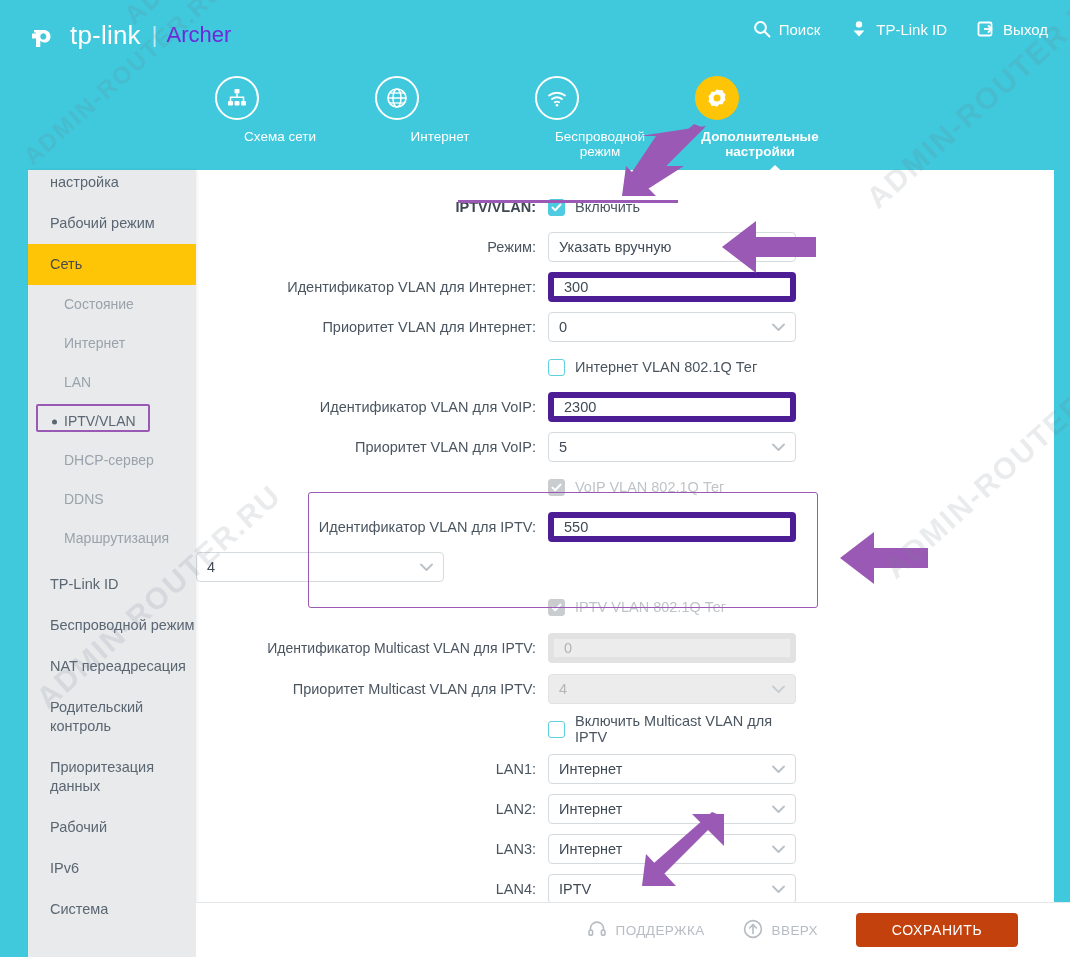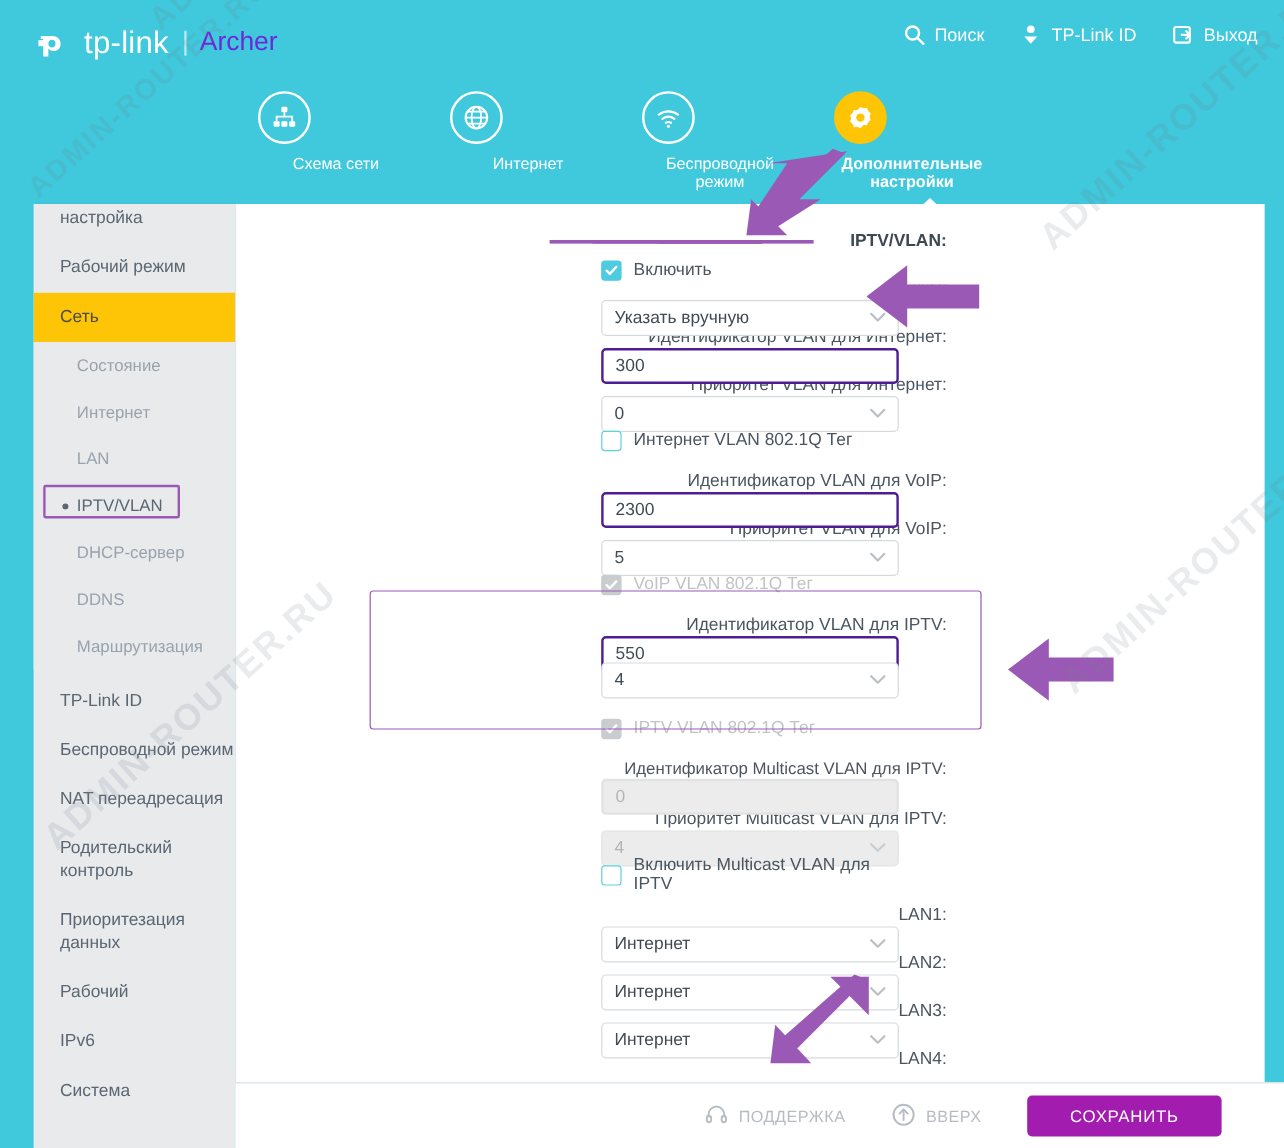--- a/index.html
+++ b/index.html
@@ -198,39 +198,38 @@
     position: absolute;
     left: 0; top: 0;
     width: 858px;
     padding-top: 22px;
   }
   .row {
     display: flex;
     align-items: center;
     margin-bottom: 10px;
     height: 30px;
-    flex-direction: column;
   }
   .row.tall { height: 32px; }
   .lbl {
     width: 352px;
     text-align: right;
     padding-right: 12px;
     font-size: 14.5px;
     color: #4a5560;
     line-height: 18px;
   }
   .lbl.two-line { line-height: 17px; font-size: 14px; }
   .lbl.bold { font-weight: bold; color: #3d4852; }
   .ctl { width: 248px; position: relative; }
 
   .inp {
     width: 248px;
     height: 30px;
-    border: 2px solid #4c1d95;
+    border: 6px solid #4c1d95;
     border-radius: 4px;
     background: #ffffff;
     font-size: 14.5px;
     color: #3f4a55;
     padding: 0 10px;
     line-height: 28px;
     font-family: "Liberation Sans", sans-serif;
   }
   .inp.disabled {
     background: #ececec;
@@ -318,21 +317,21 @@
   .foot-act {
     display: flex;
     align-items: center;
     gap: 9px;
     color: #b6bcc2;
     font-size: 13.5px;
     letter-spacing: .4px;
     cursor: pointer;
   }
   .btn-save {
-    background: #a21caf;
+    background: #c2410c;
     color: #ffffff;
     border: none;
     border-radius: 4px;
     width: 162px; height: 34px;
     font-size: 14px;
     letter-spacing: .6px;
     cursor: pointer;
     font-family: "Liberation Sans", sans-serif;
   }
 
@@ -656,20 +655,30 @@
               <svg width="13" height="9" viewBox="0 0 13 9">
                 <polyline points="1,1.5 6.5,7 12,1.5" fill="none" stroke="#b9bfc5" stroke-width="1.8" stroke-linecap="round" stroke-linejoin="round"></polyline>
               </svg>
             </span>
           </div>
         </div>
       </div>
 
       <div class="row">
         <div class="lbl">LAN4:</div>
+        <div class="ctl">
+          <div class="sel">
+            <span>IPTV</span>
+            <span class="chev">
+              <svg width="13" height="9" viewBox="0 0 13 9">
+                <polyline points="1,1.5 6.5,7 12,1.5" fill="none" stroke="#b9bfc5" stroke-width="1.8" stroke-linecap="round" stroke-linejoin="round"></polyline>
+              </svg>
+            </span>
+          </div>
+        </div>
         <div class="uline" style="left:298px; top:30px; width:140px;"></div>
       </div>
 
       <div class="anno-box-iptv"></div>
     </div>
   </div>
 
   <div class="panel-edge"></div>
 
   <div class="sidebar">

